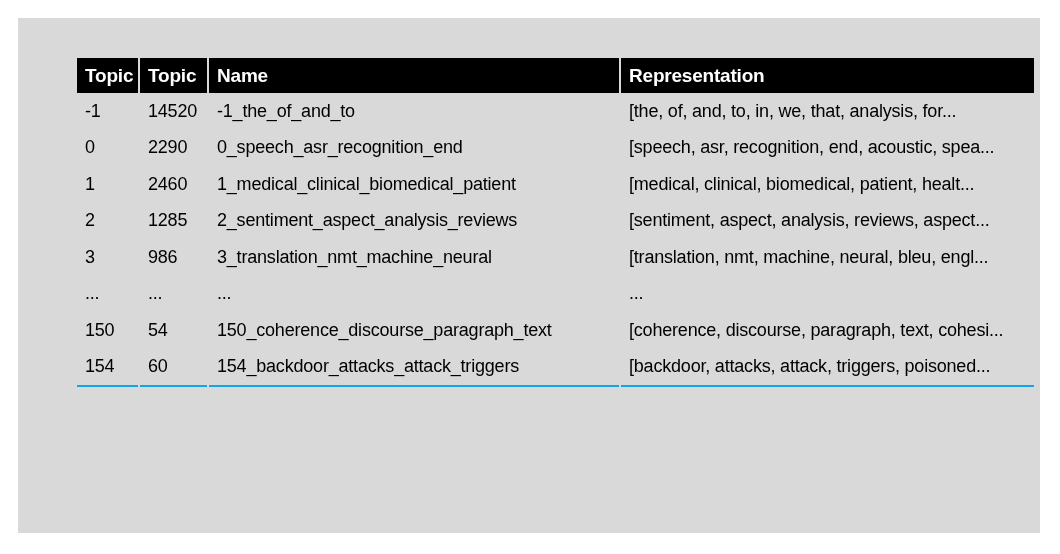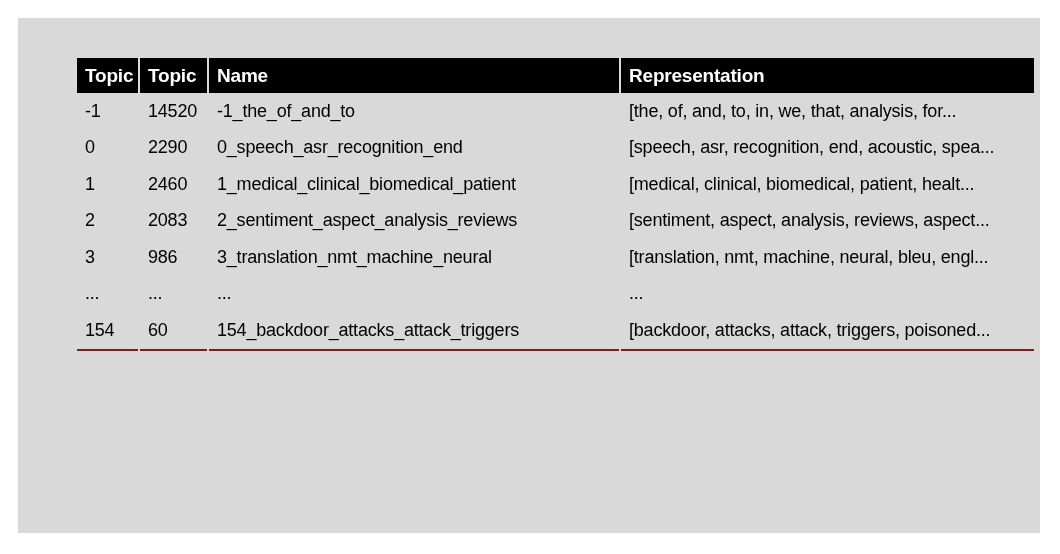--- a/index.html
+++ b/index.html
@@ -44,21 +44,21 @@
     color: #000000;
     font-size: 18px;
     letter-spacing: -0.2px;
     height: 36.5px;
     padding: 0 0 0 8px;
     white-space: nowrap;
     overflow: hidden;
     vertical-align: middle;
   }
   table.topic-table tr.last-row td {
-    border-bottom: 2px solid #7f1d1d;
+    border-bottom: 2px solid #0ea5e9;
   }
 </style>
 </head>
 <body>
 
 <div class="figure-panel">
   <table class="topic-table">
     <colgroup>
       <col style="width:61px">
       <col style="width:67px">
@@ -87,36 +87,42 @@
         <td>[speech, asr, recognition, end, acoustic, spea...</td>
       </tr>
       <tr>
         <td>1</td>
         <td>2460</td>
         <td>1_medical_clinical_biomedical_patient</td>
         <td>[medical, clinical, biomedical, patient, healt...</td>
       </tr>
       <tr>
         <td>2</td>
-        <td>2083</td>
+        <td>1285</td>
         <td>2_sentiment_aspect_analysis_reviews</td>
         <td>[sentiment, aspect, analysis, reviews, aspect...</td>
       </tr>
       <tr>
         <td>3</td>
         <td>986</td>
         <td>3_translation_nmt_machine_neural</td>
         <td>[translation, nmt, machine, neural, bleu, engl...</td>
       </tr>
       <tr>
         <td>...</td>
         <td>...</td>
         <td>...</td>
         <td>...</td>
       </tr>
+      <tr>
+        <td>150</td>
+        <td>54</td>
+        <td>150_coherence_discourse_paragraph_text</td>
+        <td>[coherence, discourse, paragraph, text, cohesi...</td>
+      </tr>
       <tr class="last-row">
         <td>154</td>
         <td>60</td>
         <td>154_backdoor_attacks_attack_triggers</td>
         <td>[backdoor, attacks, attack, triggers, poisoned...</td>
       </tr>
     </tbody>
   </table>
 </div>
 

